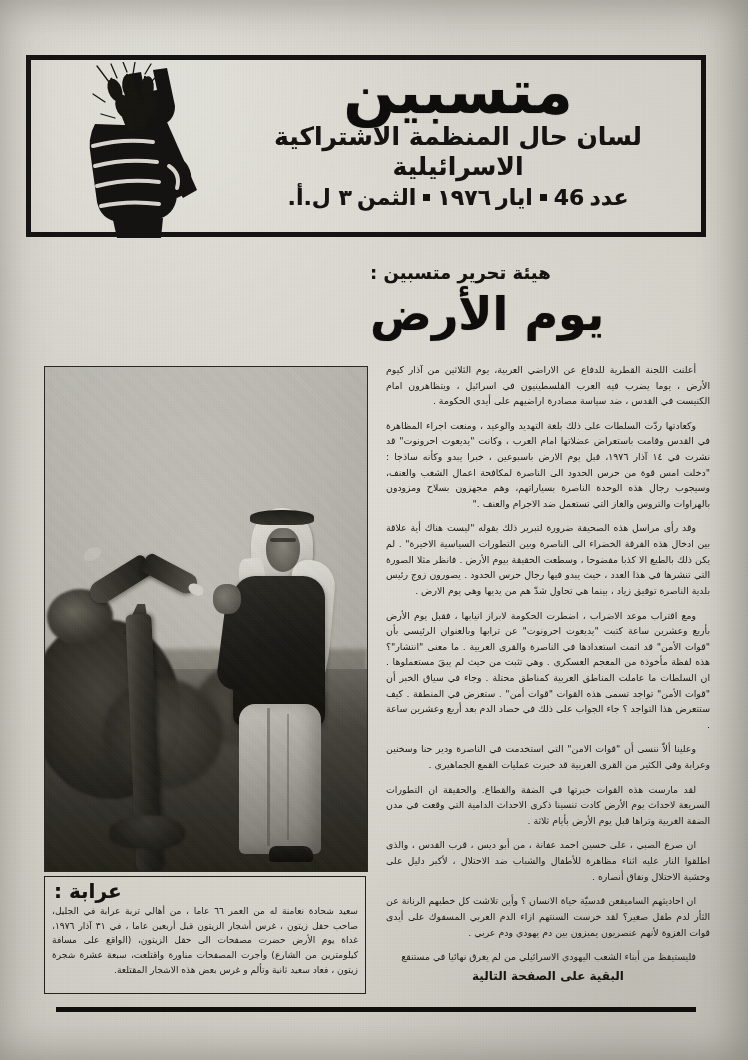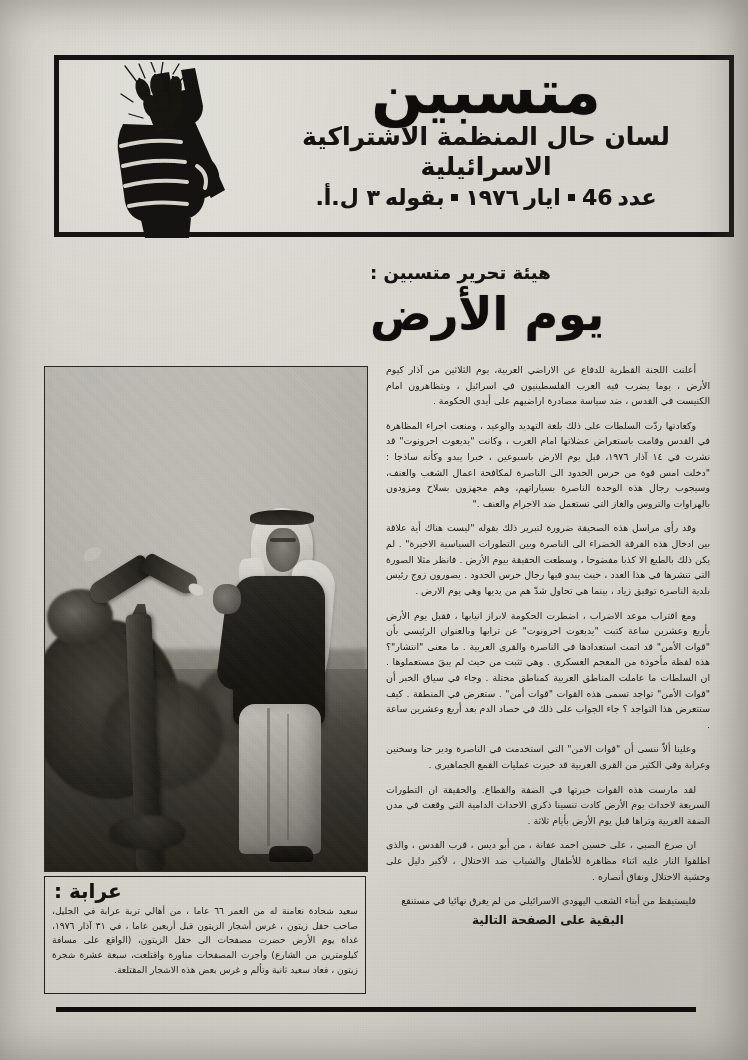--- a/index.html
+++ b/index.html
@@ -24,21 +24,21 @@
       repeating-linear-gradient(0deg, rgba(0,0,0,.035) 0 1px, rgba(255,255,255,.02) 1px 2px),
       repeating-linear-gradient(90deg, rgba(0,0,0,.022) 0 1px, rgba(255,255,255,.015) 1px 3px);
   }
   .edge-shadow{
     position:absolute;inset:0;pointer-events:none;
     box-shadow:inset 0 0 48px rgba(80,76,68,.35), inset -14px 0 34px rgba(90,86,76,.22);
   }
 
   
   .masthead{
-    position:absolute;left:54px;top:55px;width:680px;height:182px;
+    position:absolute;left:26px;top:55px;width:680px;height:182px;
     border:5px solid #151311;
     background:rgba(255,255,255,.06);
     box-sizing:border-box;
   }
   .mast-inner{position:absolute;inset:0;}
   .logo{
     position:absolute;left:auto;right:480px;top:2px;width:150px;height:176px;
   }
   .mast-text{
     position:absolute;right:8px;top:4px;width:470px;text-align:center;
@@ -331,21 +331,21 @@
     <div class="mast-text">
       <div class="mast-title">متسبين</div>
       <div class="mast-sub">لسان حال  المنظمة الاشتراكية الاسرائيلية</div>
       <div class="mast-issue">
         <span>عدد</span>
           <span>46</span>
         <span class="sq"></span>
         <span>ايار</span>
         <span>١٩٧٦</span>
         <span class="sq"></span>
-        <span>بقوله</span>
+        <span>الثمن</span>
         <span>٣ ل.أ.</span>
       </div>
     </div>
 
   </div>
 </div>
 
 <div class="kicker">هيئة تحرير متسبين :</div>
 <div class="headline">يوم الأرض</div>
 
@@ -394,20 +394,21 @@
 </div>
 
 <div class="article">
   <p class="para">أعلنت اللجنة القطرية للدفاع عن الاراضي العربية، يوم الثلاثين من آذار كيوم الأرض ، يوما يضرب فيه العرب الفلسطينيون في اسرائيل ، ويتظاهرون امام الكنيست في القدس ، ضد سياسة مصادرة اراضيهم على أيدي الحكومة .</p>
   <p class="para">وكعادتها ردّت السلطات على ذلك بلغة التهديد والوعيد ، ومنعت اجراء المظاهرة في القدس وقامت باستعراض عضلاتها امام العرب ، وكانت "يديعوت احرونوت" قد نشرت في ١٤ آذار ١٩٧٦، قبل يوم الارض باسبوعين ، خبرا يبدو وكأنه ساذجا : "دخلت امس قوة من حرس الحدود الى الناصرة لمكافحة اعمال الشغب والعنف، وسيجوب رجال هذه الوحدة الناصرة بسياراتهم، وهم مجهزون بسلاح ومزودون بالهراوات والتروس والغاز التي تستعمل ضد الاجرام والعنف ."</p>
   <p class="para">وقد رأى مراسل هذه الصحيفة ضرورة لتبرير ذلك بقوله "ليست هناك أية علاقة بين ادخال هذه الفرقة الخضراء الى الناصرة وبين التطورات السياسية الاخيرة" . لم يكن ذلك بالطبع الا كذبا مفضوحا ، وسطعت الحقيقة بيوم الأرض . فانظر مثلا الصورة التي تنشرها في هذا العدد ، حيث يبدو فيها رجال حرس الحدود . يصورون زوج رئيس بلدية الناصرة توفيق زياد ، بينما هي تحاول شدّ هم من يديها وهي يوم الارض .</p>
   <p class="para">ومع اقتراب موعد الاضراب ، اضطرت الحكومة لابراز انيابها ، فقبل يوم الأرض بأربع وعشرين ساعة كتبت "يديعوت احرونوت" عن ترابها وبالعنوان الرئيسي بأن "قوات الأمن" قد اتمت استعدادها في الناصرة والقرى العربية . ما معنى "انتشار"؟ هذه لفظة مأخوذة من المعجم العسكري . وهي تثبت من حيث لم يبقَ مستعملوها . ان السلطات ما عاملت المناطق العربية كمناطق محتلة . وجاء في سياق الخبر أن "قوات الأمن" تواجد تسمى هذه القوات "قوات أمن" . ستعرض في المنطقة . كيف ستتعرض هذا التواجد ؟ جاء الجواب على ذلك في حصاد الدم بعد أربع وعشرين ساعة .</p>
   <p class="para">وعلينا ألاّ ننسى أن "قوات الامن" التي استخدمت في الناصرة ودير حنا وسخنين وعرابة وفي الكثير من القرى العربية قد خبرت عمليات القمع الجماهيري .</p>
   <p class="para">لقد مارست هذه القوات خبرتها في الضفة والقطاع. والحقيقة ان التطورات السريعة لاحداث يوم الأرض كادت تنسينا  ذكرى الاحداث الدامية التي وقعت في مدن الضفة الغربية وتراها قبل يوم الأرض بأيام ثلاثة .</p>
   <p class="para">ان صرع الصبي ، على حسين احمد عفانة ، من أبو ديس ، قرب القدس ، والذى اطلقوا النار عليه اثناء مظاهرة للأطفال والشباب ضد الاحتلال ، لأكبر دليل على وحشية الاحتلال ونفاق أنصاره .</p>
+  <p class="para">ان احاديثهم الساميقعن قدسيّة حياة الانسان ؟  وأين تلاشت كل خطبهم الرنانة عن الثأر لدم طفل صغير؟ لقد خرست السنتهم ازاء  الدم العربي المسفوك على أيدى قوات الغزوة لأنهم عنصريون يميزون بين  دم يهودي ودم عربي .</p>
   <p class="para last">فليستيقظ من أبناء  الشعب اليهودي الاسرائيلي من لم يغرق  نهائيا في مستنقع</p>
   <div class="contd">البقية على الصفحة التالية</div>
 </div>
 
 <div class="rule-bottom"></div>
 
 <div class="grain"></div>
 <div class="edge-shadow"></div>
 
 </body></html>

